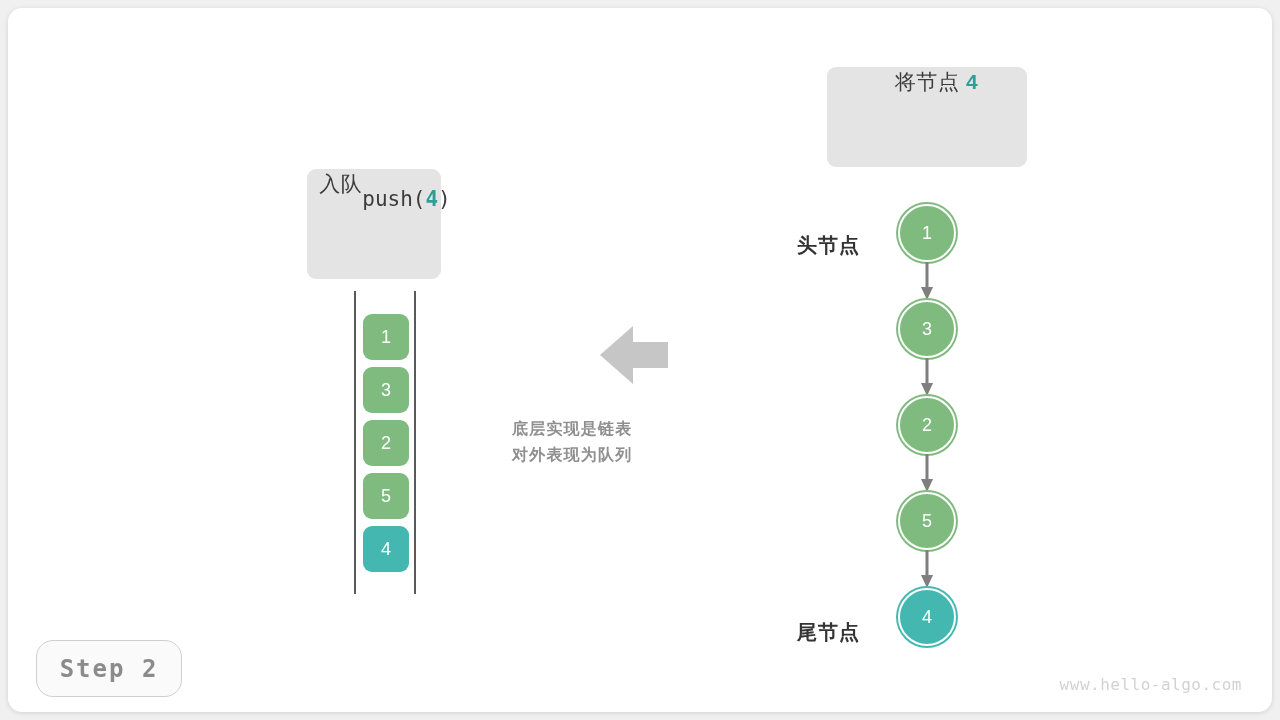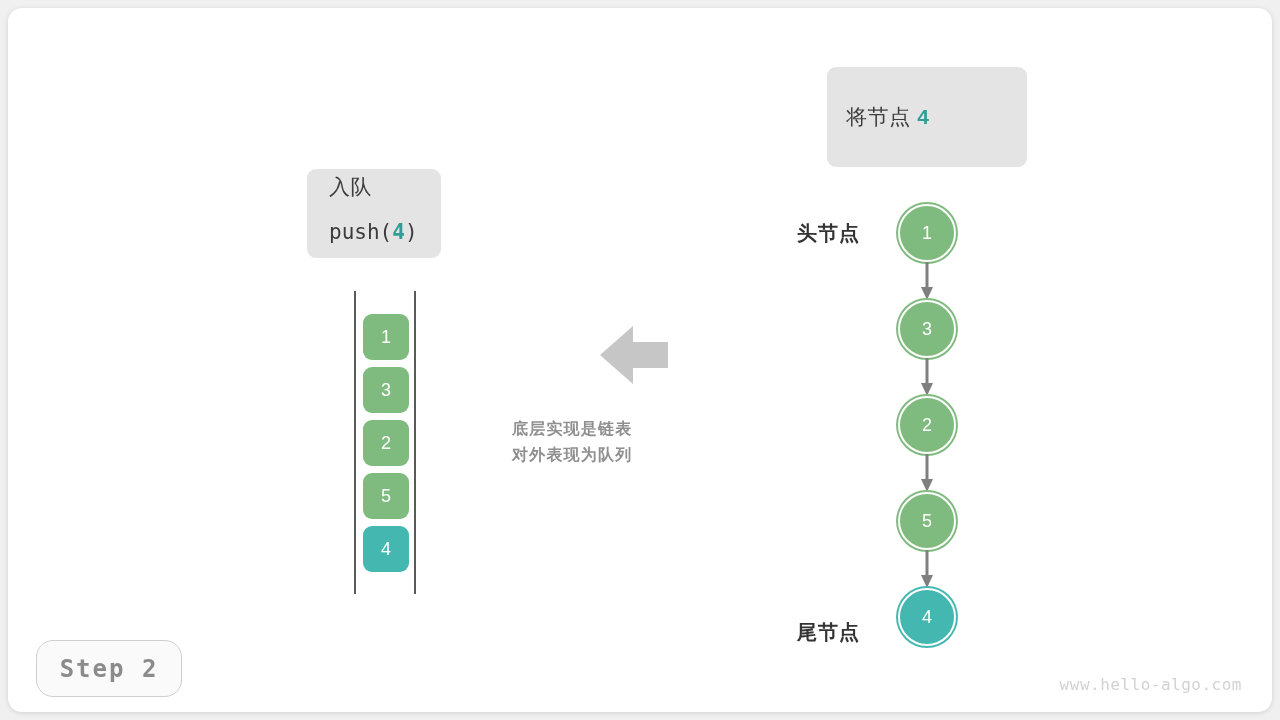--- a/index.html
+++ b/index.html
@@ -25,35 +25,35 @@
     overflow: hidden;
   }
 
   
   .caption-box {
     position: absolute;
     background: #e4e4e4;
     border-radius: 9px;
     box-sizing: border-box;
     display: flex;
-    flex-direction: column;
+    flex-direction: row;
     justify-content: center;
   }
   .caption-line {
     color: #3c3c3c;
     white-space: pre;
     line-height: 1.42;
   }
 
   
   #push-label {
     left: 299px;
     top: 161px;
     width: 134px;
-    height: 89px;
+    height: 110px;
     padding: 0 0 8px 22px;
   }
   #push-label .cn {
     font-size: 21px;
     letter-spacing: 0.5px;
   }
   #push-label .code {
     font-family: "DejaVu Sans Mono", "Liberation Mono", monospace;
     font-size: 21px;
     margin-top: 16px;
@@ -239,21 +239,21 @@
     <div class="rail" id="rail-right"></div>
     <div class="qbox green" style="top:23px">1</div>
     <div class="qbox green" style="top:76px">3</div>
     <div class="qbox green" style="top:129px">2</div>
     <div class="qbox green" style="top:182px">5</div>
     <div class="qbox teal" style="top:235px">4</div>
   </div>
 
   <div id="linked-list">
 
-    <div class="end-label" style="top:22px">头节点</div>
+    <div class="end-label" style="top:34px">头节点</div>
     <div class="end-label" style="top:421px">尾节点</div>
 
     <div class="node green" style="top:6px">1</div>
     <div class="connector" style="top:64px">
       <svg width="14" height="38" viewBox="0 0 14 38">
         <line x1="7" y1="0" x2="7" y2="27" stroke="#7f7f7f" stroke-width="3"></line>
         <polygon points="7,38 1,25 13,25" fill="#7f7f7f"></polygon>
       </svg>
     </div>
 

